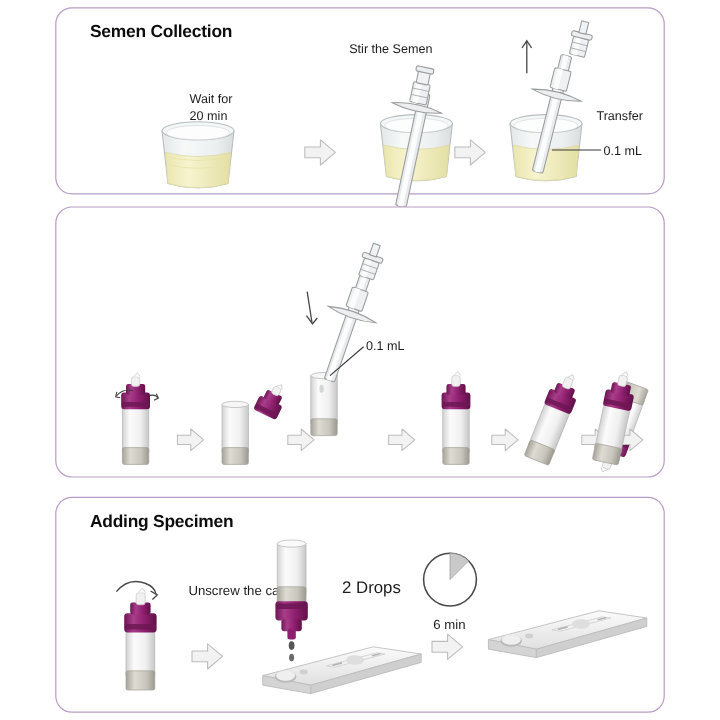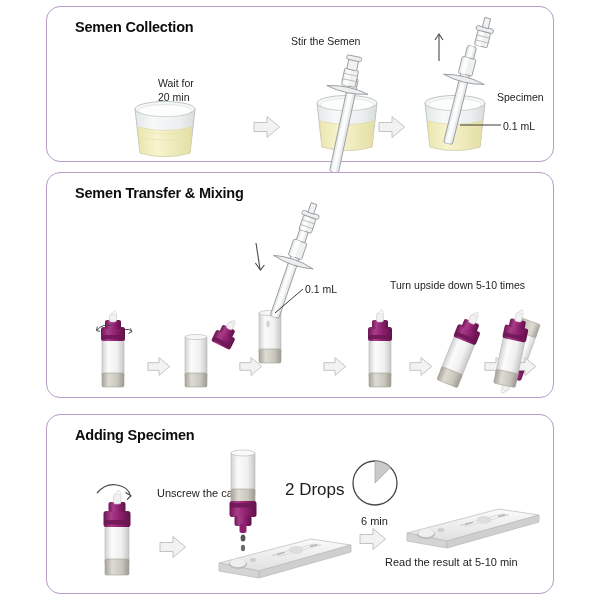--- a/index.html
+++ b/index.html
@@ -145,26 +145,25 @@
           <rect x="57.8" y="-2.4" width="17.4" height="4.4" rx="1.6" fill="#eceef0" stroke="#9a9d9f" stroke-width="0.9"></rect>
           <rect x="63.5" y="-12" width="6" height="10" fill="#f0f2f3" stroke="#9a9d9f" stroke-width="0.9"></rect>
         </g>
         <g stroke="#4a4a4a" stroke-width="1.1" fill="none">
           <line x1="26" y1="32" x2="26" y2="6"></line>
           <path d="M22 11 L26 5 L30 11"></path>
         </g>
         <line x1="47" y1="96" x2="88" y2="96" stroke="#3a3a3a" stroke-width="1"></line>
       </svg>
     </div>
-    <div class="cap-label" style="left:450px; top:84px;">Specimen</div>
+    <div class="cap-label" style="left:450px; top:84px;">Transfer</div>
     <div class="cap-label" style="left:456px; top:113px;">0.1 mL</div>
   </div>
 
   <div class="panel" id="panel-2">
-    <div class="panel-title">Semen Transfer &amp; Mixing</div>
 
     <div class="fig" style="left:40px; top:136px;">
       <svg width="52" height="82" viewBox="0 0 52 82">
         <defs>
           <linearGradient id="bodyG" x1="0" y1="0" x2="1" y2="0">
             <stop offset="0" stop-color="#d2d2d2"></stop>
               <stop offset="0.28" stop-color="#fbfbfb"></stop>
             <stop offset="0.68" stop-color="#f0f0f0"></stop>
               <stop offset="1" stop-color="#c7c7c7"></stop>
           </linearGradient>
@@ -269,21 +268,20 @@
         <path d="M21.5 5.5 L24.5 2.5 L27 6" fill="#fafafa" stroke="#c8c8c8" stroke-width="0.6"></path>
       </svg>
     </div>
 
     <div class="fig" style="left:362px; top:183px;">
       <svg width="24" height="21" viewBox="0 0 28 24">
           <path d="M1 7.5 L14 7.5 L14 1.5 L26.5 12 L14 22.5 L14 16.5 L1 16.5 Z" fill="#f2f2f2" stroke="#bcbcbc" stroke-width="1" stroke-linejoin="round"></path>
         </svg>
     </div>
 
-    <div class="cap-label" style="left:343px; top:106px;">Turn upside down 5-10 times</div>
 
     <div class="fig" style="left:388px; top:133px;">
       <svg width="52" height="86" viewBox="0 0 52 86">
         <g transform="rotate(22 24 48)">
           <rect x="13" y="32" width="22" height="38" fill="url(#bodyG)" stroke="#b4b4b4" stroke-width="0.6"></rect>
           <rect x="13" y="66" width="22" height="14" rx="1.5" fill="url(#baseG)" stroke="#a3a199" stroke-width="0.6"></rect>
           <rect x="12" y="20" width="24" height="14" rx="2.5" fill="url(#capG)"></rect>
           <rect x="12.5" y="28" width="23" height="4" rx="1.4" fill="#6d1654" opacity="0.85"></rect>
           <rect x="16" y="13" width="16" height="9" rx="2" fill="url(#capG)"></rect>
           <rect x="20.5" y="6" width="7" height="9" rx="2" fill="#f1f1f1" stroke="#c8c8c8" stroke-width="0.6"></rect>
@@ -365,21 +363,21 @@
         <ellipse cx="28" cy="12" rx="12" ry="3" fill="#fafafa" stroke="#b4b4b4" stroke-width="0.6"></ellipse>
         <rect x="16" y="48" width="24" height="14" rx="1.5" fill="url(#baseG)" stroke="#a3a199" stroke-width="0.6"></rect>
         <rect x="14.5" y="60" width="27" height="16" rx="2.8" fill="url(#capG)"></rect>
         <rect x="15" y="62" width="26" height="4.5" rx="1.5" fill="#6d1654" opacity="0.85"></rect>
         <rect x="19.5" y="75" width="17" height="10" rx="2" fill="url(#capG)"></rect>
         <rect x="24.5" y="83" width="7" height="9" rx="2" fill="#8e1f6e"></rect>
         <ellipse cx="28" cy="97" rx="2.4" ry="3.6" fill="#555555"></ellipse>
         <ellipse cx="28" cy="107" rx="2.1" ry="3.2" fill="#6a6a6a"></ellipse>
       </svg>
     </div>
-    <div class="cap-label" style="left:238px; top:68px; font-size:17px;">2 Drops</div>
+    <div class="cap-label" style="left:238px; top:68px; font-size:14px;">2 Drops</div>
 
     <div class="fig" style="left:168px; top:114px;">
       <svg width="140" height="56" viewBox="0 0 140 56">
         <defs>
           <linearGradient id="casG" x1="0" y1="0" x2="0" y2="1">
             <stop offset="0" stop-color="#fbfbfb"></stop>
               <stop offset="1" stop-color="#e0e0e0"></stop>
           </linearGradient>
         </defs>
         <path d="M4 34 L96 10 L136 16 L44 42 Z" fill="url(#casG)" stroke="#c2c2c2" stroke-width="0.8"></path>
@@ -416,16 +414,15 @@
         <path d="M44 42 L44 49 L136 23 L136 16 Z" fill="#cfcfcf" stroke="#bdbdbd" stroke-width="0.8"></path>
         <ellipse cx="23" cy="35" rx="9" ry="5" fill="#b9b9b9"></ellipse>
         <ellipse cx="23" cy="34" rx="8" ry="4.3" fill="#efefef"></ellipse>
         <ellipse cx="38" cy="31" rx="3.4" ry="2" fill="#cfcfcf"></ellipse>
         <path d="M57 26 L99 15 L106 16 L64 27 Z" fill="#f3f3f3" stroke="#cacaca" stroke-width="0.6"></path>
         <ellipse cx="81" cy="21" rx="7.5" ry="4" fill="#dedede"></ellipse>
         <line x1="62" y1="25.5" x2="70" y2="23.4" stroke="#b5b5b5" stroke-width="1.4"></line>
         <line x1="95" y1="17.5" x2="102" y2="15.8" stroke="#b5b5b5" stroke-width="1.4"></line>
       </svg>
     </div>
-    <div class="cap-label" style="left:338px; top:141px; font-size:11px;">Read the result at 5-10 min</div>
   </div>
 
 </div>
 
 </body></html>

